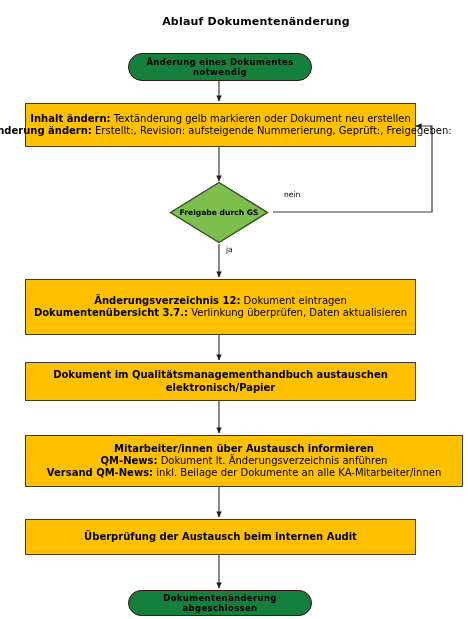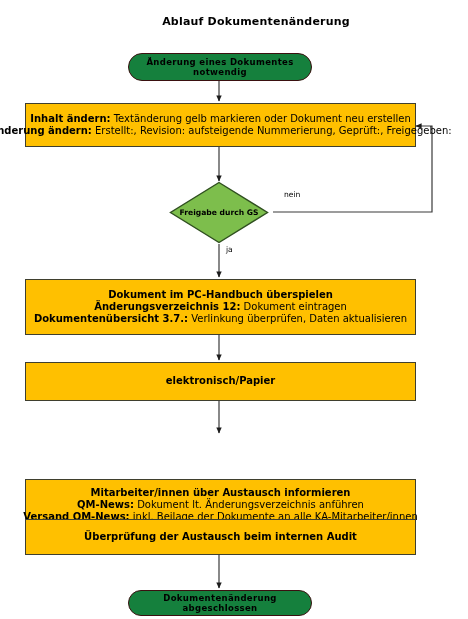--- a/index.html
+++ b/index.html
@@ -139,34 +139,34 @@
   <svg class="diamond-shape" viewBox="0 0 100 63" xmlns="http://www.w3.org/2000/svg">
     <polygon points="50,1.5 98.5,31.5 50,61.5 1.5,31.5" fill="#7DBE4C" stroke="#2f4f1f" stroke-width="1.4"></polygon>
   </svg>
   <span class="diamond-label">Freigabe durch GS</span>
 </div>
 
 <div class="edge-label" style="left:284px; top:190px;">nein</div>
 <div class="edge-label" style="left:226px; top:245px;">ja</div>
 
 <div class="node process" style="left:25px; top:279px; width:391px; height:56px;">
-  <div class="line bold-all">Dokument im PC-Handbuch überspielen</div>
   <div class="line">
     <span class="lead">Änderungsverzeichnis 12:</span><span> Dokument eintragen</span>
   </div>
   <div class="line">
     <span class="lead">Dokumentenübersicht 3.7.:</span><span> Verlinkung überprüfen, Daten aktualisieren</span>
   </div>
 </div>
 
 <div class="node process" style="left:25px; top:362px; width:391px; height:39px;">
+  <div class="line bold-all">Dokument im Qualitätsmanagementhandbuch austauschen</div>
   <div class="line bold-all">elektronisch/Papier</div>
 </div>
 
-<div class="node process" style="left:25px; top:435px; width:391px; height:52px;margin-top:44px;">
+<div class="node process" style="left:25px; top:435px; width:438px; height:52px;">
   <div class="line bold-all">Mitarbeiter/innen über Austausch informieren</div>
   <div class="line">
     <span class="lead">QM-News:</span><span> Dokument lt. Änderungsverzeichnis anführen</span>
   </div>
   <div class="line">
     <span class="lead">Versand QM-News:</span><span> inkl. Beilage der Dokumente an alle KA-Mitarbeiter/innen</span>
   </div>
 </div>
 
 <div class="node process" style="left:25px; top:519px; width:391px; height:36px;">

